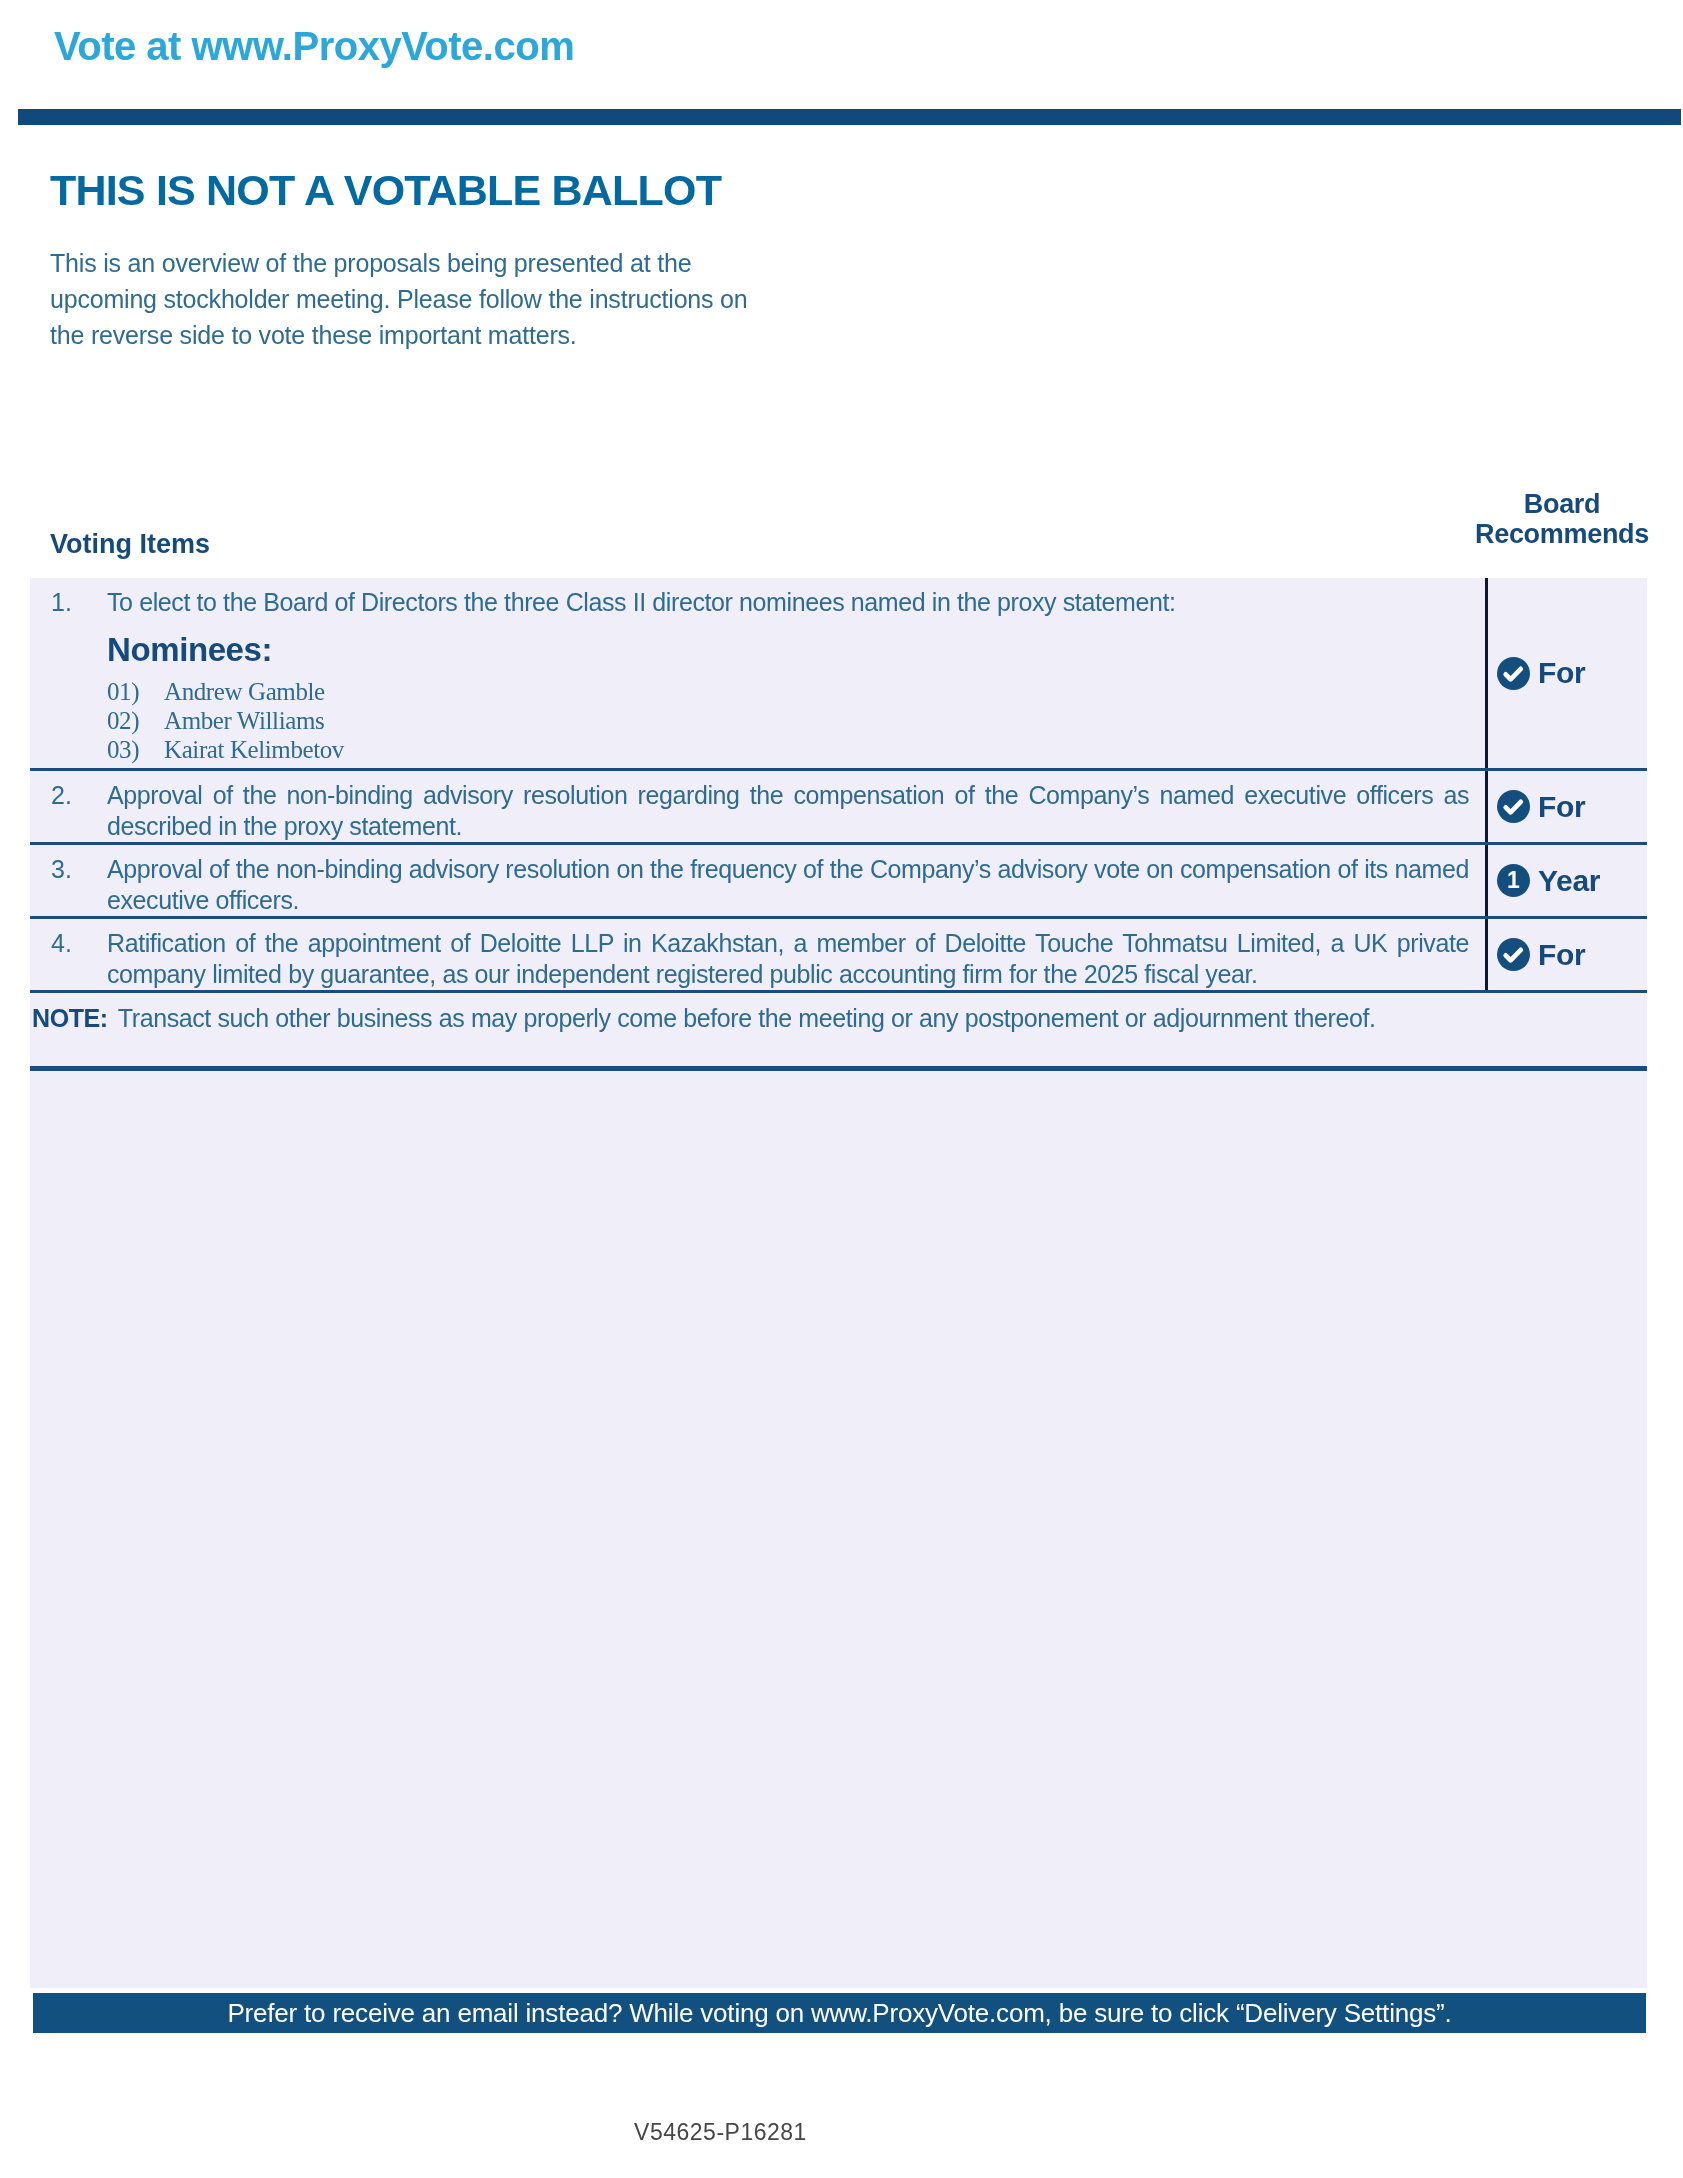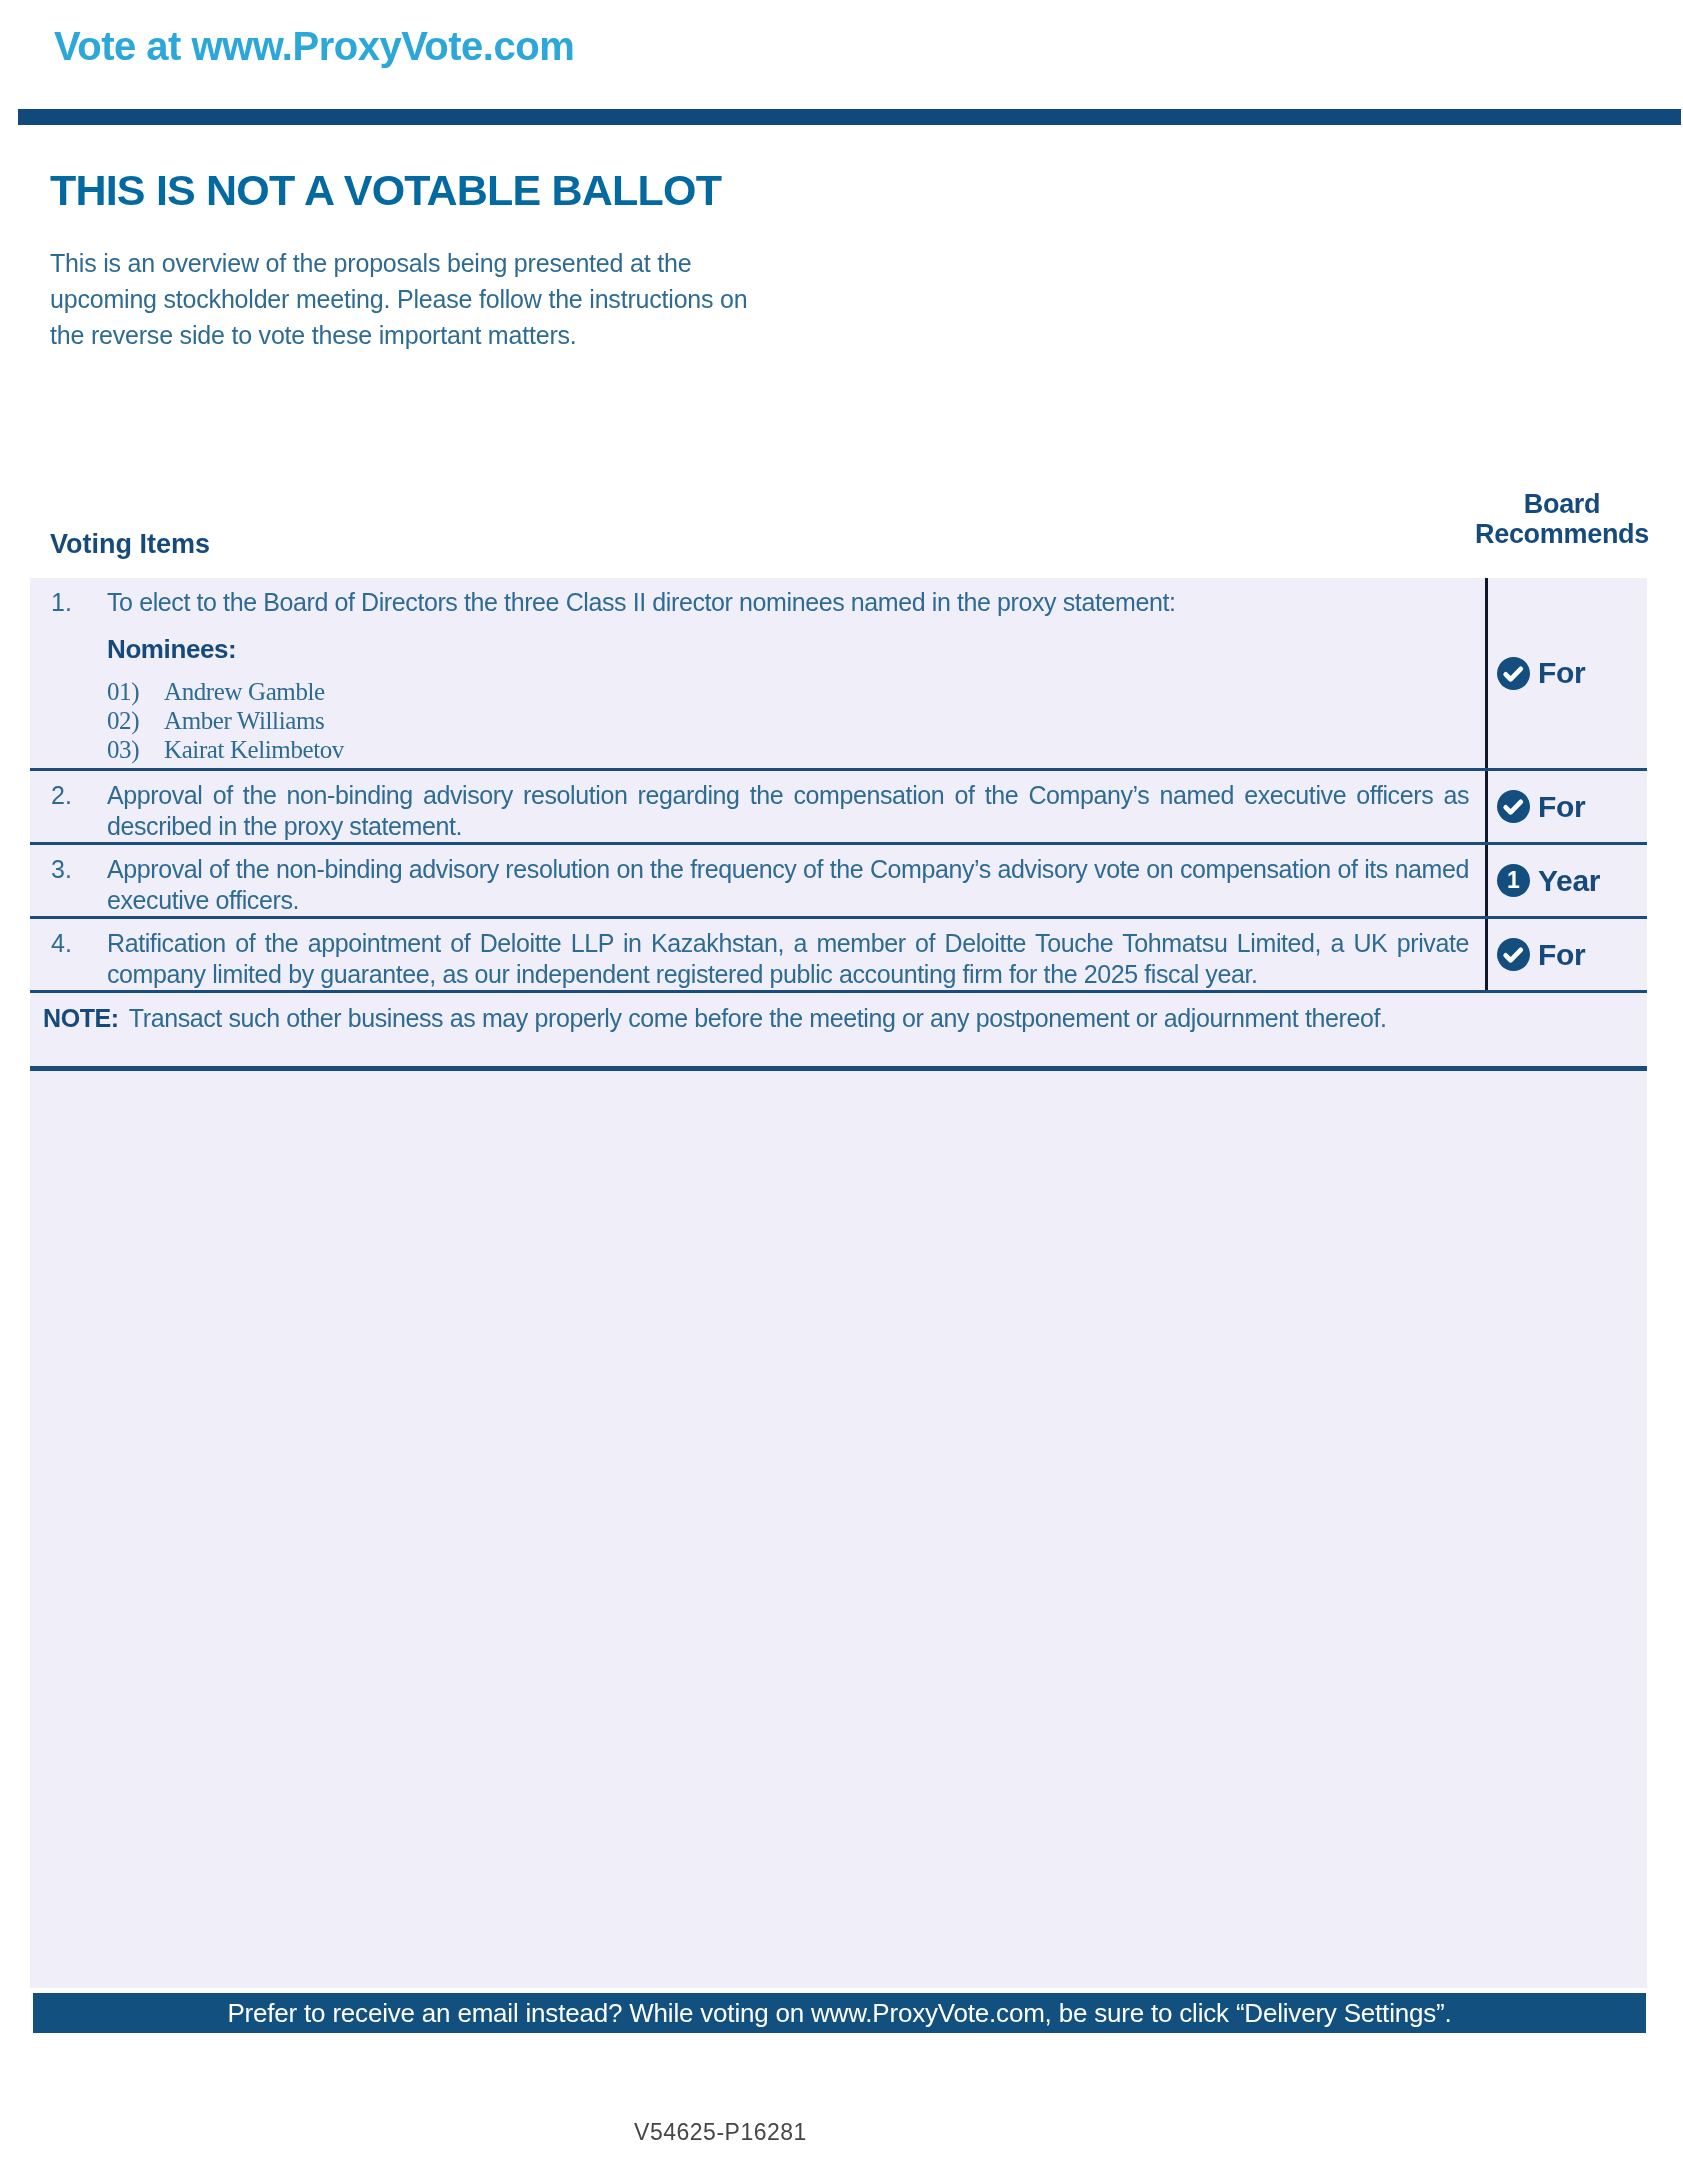--- a/index.html
+++ b/index.html
@@ -66,21 +66,21 @@
     width: 56px; flex-shrink: 0;
     font-size: 25px; color: #2E6B93; line-height: 31px;
   }
   .item-text {
     flex: 1;
     font-size: 25px; color: #2E6B93; line-height: 31px;
     text-align: justify; letter-spacing: -0.4px;
   }
   .nominees-label {
     margin-top: 16px;
-    font-weight: bold; color: #164A7C; font-size: 26px;
+    font-weight: bold; color: #164A7C; font-size: 33px;
     text-align: left;
   }
   .nominees-list { margin-top: 12px; font-family: Liberation Serif, serif; }
   .nominee-row { display: flex; line-height: 29px; }
   .nominee-num { width: 57px; flex-shrink: 0; }
 
   .rec-cell {
     flex: 1; box-sizing: border-box;
     border-left: 3px solid #0f172a;
     display: flex; align-items: center;
@@ -94,21 +94,21 @@
     display: flex; align-items: center; justify-content: center;
   }
   .rec-label {
     margin-left: 8px;
     font-size: 30px; font-weight: bold; color: #164A7C;
     letter-spacing: -0.3px;
   }
 
   .note-cell {
     width: 100%; box-sizing: border-box;
-    padding: 9px 164px 0 13px;
+    padding: 9px 164px 0 2px;
     font-size: 25px; line-height: 33px;
     color: #2E6B93; text-align: justify; letter-spacing: -0.4px;
   }
   .note-label { font-weight: bold; color: #164A7C; margin-right: 10px; }
 
   
   .footer-bar {
     position: absolute; left: 33px; right: 37px; top: 1993px; height: 40px;
     background: #12517F;
     display: flex; align-items: center; justify-content: center;

